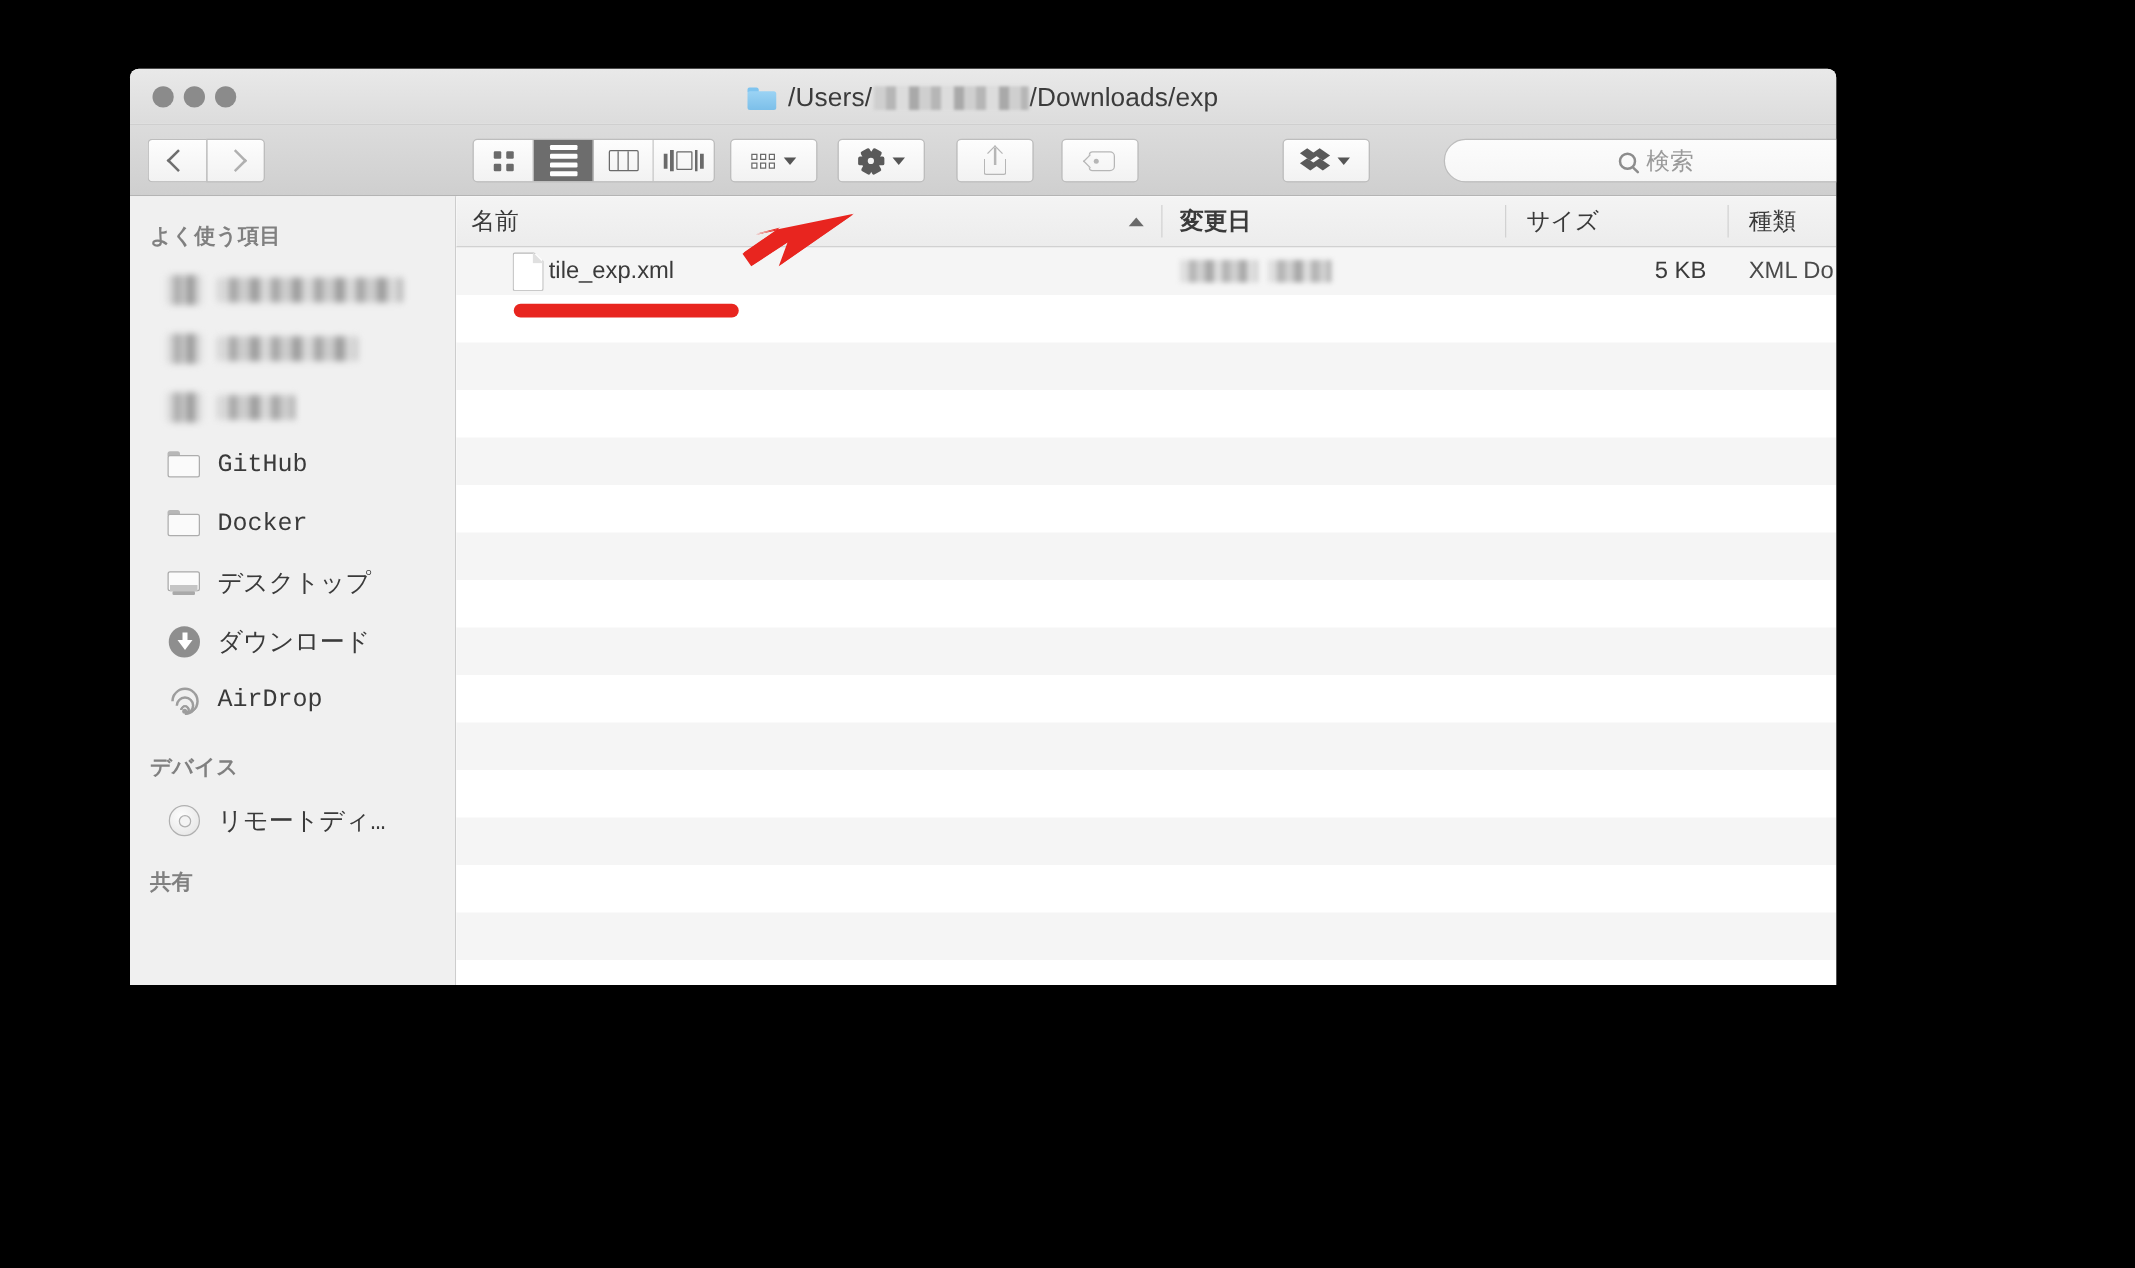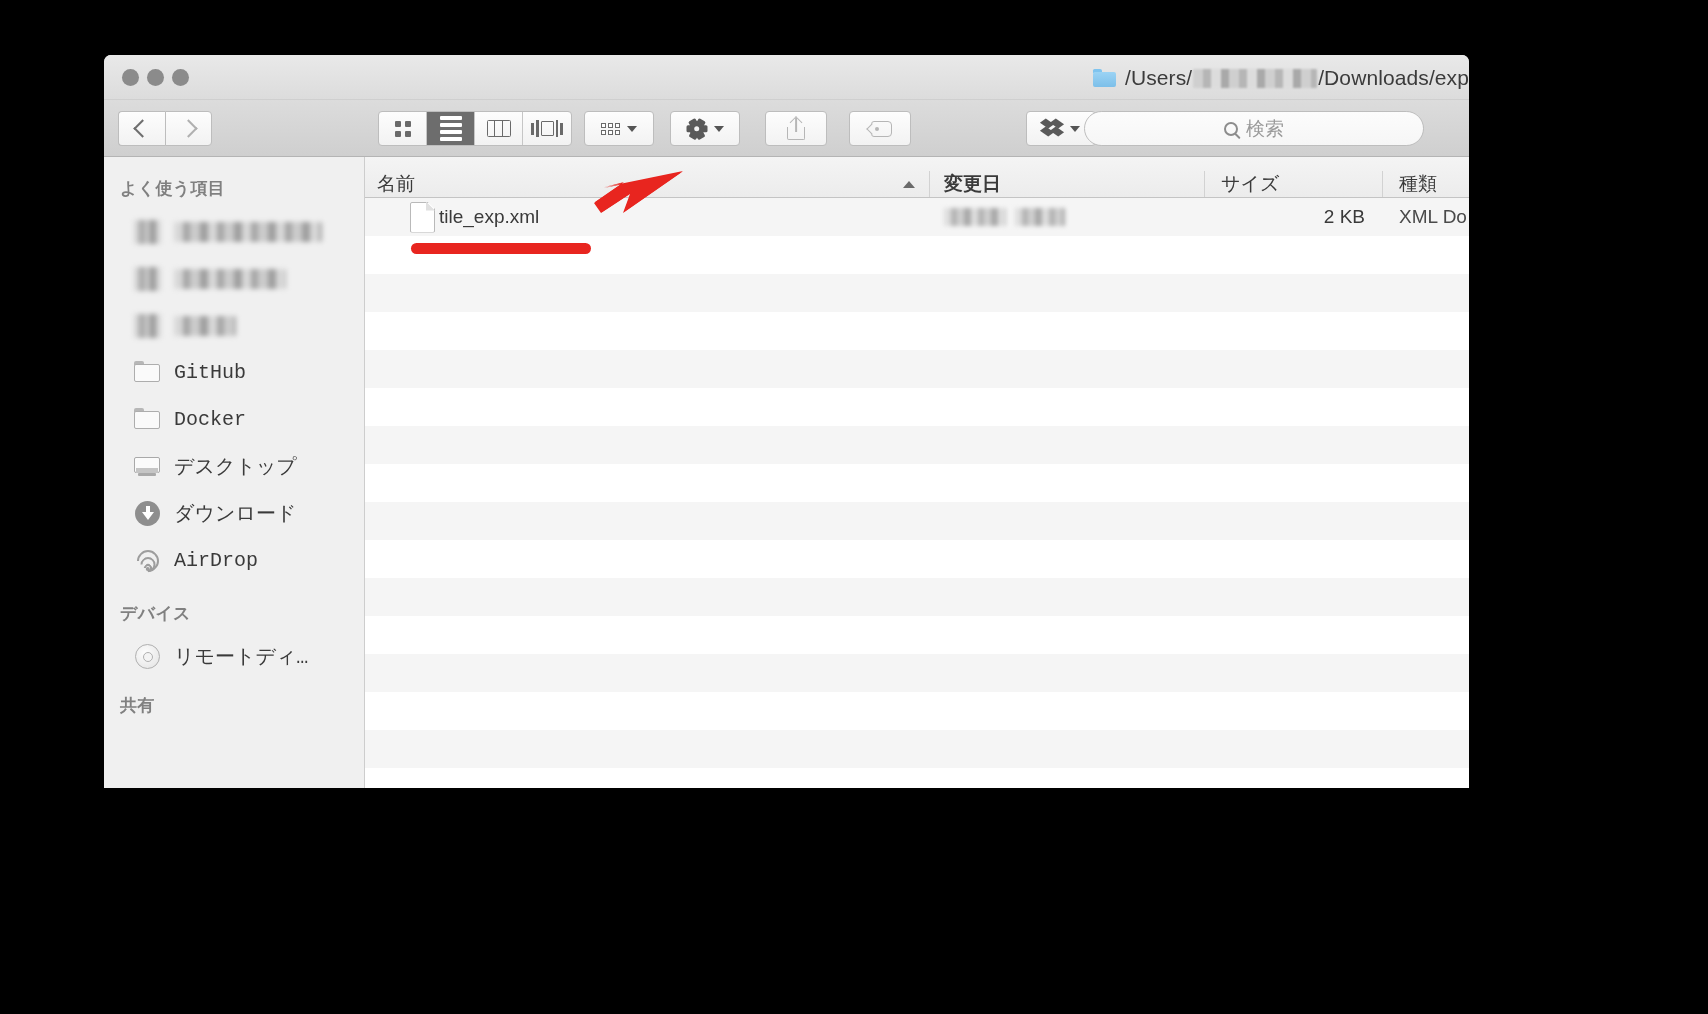--- a/index.html
+++ b/index.html
@@ -26,21 +26,21 @@
   .titlebar {
     position: relative;
     height: 45px;
     background: linear-gradient(to bottom, #e9e9e9 0%, #dcdcdc 100%);
     border-bottom: 1px solid #cfcfcf;
   }
   .traffic { position: absolute; left: 18px; top: 14px; display: flex; gap: 8px; }
   .light { width: 17px; height: 17px; border-radius: 50%; background: #8b8b8b; }
   .title-center {
     position: absolute; left: 0; right: 0; top: 11px;
-    display: flex; align-items: center; justify-content: flex-end;
+    display: flex; align-items: center; justify-content: center;
     gap: 9px;
     font-size: 21px; color: #3b3b3b; letter-spacing: 0.1px;
   }
   .folder-ico {
     width: 23px; height: 18px; position: relative; flex: none;
   }
   .folder-ico .tab {
     position: absolute; left: 0; top: 0; width: 9px; height: 4px;
     background: #7fc4ef; border-radius: 1.5px 2px 0 0;
   }
@@ -150,21 +150,21 @@
     transform: rotate(45deg); background: #f6f6f6;
   }
   .tag-ico .dot { position:absolute; left:7px; top:6.2px; width:4px; height:4px; border-radius:50%; background:#b6b6b6; }
 
   #dropbox-btn { left: 922px; width: 70px; gap: 6px; }
   .dbx { width: 22px; height: 21px; position: relative; }
   .dbx i { position:absolute; width:10px; height:7px; background:#5a5a5a;
     transform: rotate(45deg) skew(-10deg,-10deg); }
 
   #search-field {
-    position: absolute; left: 980px; top: 11px; width: 340px; height: 35px;
+    position: absolute; left: 1051px; top: 11px; width: 340px; height: 35px;
     background: linear-gradient(to bottom,#fcfcfc,#f6f6f6);
     border: 1px solid #bdbdbd; border-radius: 18px;
     display: flex; align-items: center; justify-content: center; gap: 8px;
   }
   .mag { width: 14px; height: 14px; border: 2px solid #8c8c8c; border-radius: 50%; position: relative; }
   .mag::after { content:''; position:absolute; right:-5px; bottom:-3px; width:7px; height:2px;
     background:#8c8c8c; transform: rotate(45deg); border-radius:1px; }
   .search-ph { font-size: 19px; color: #9a9a9a; }
 
   
@@ -238,21 +238,21 @@
 
   
   .ic-disc .o { position:absolute; left:1px; top:1px; width:25px; height:25px; border-radius:50%;
     border:1.6px solid #b0b0b0; background: radial-gradient(circle at 40% 35%, #fdfdfd, #e2e2e2); }
   .ic-disc .i { position:absolute; left:8.5px; top:8.5px; width:10px; height:10px; border-radius:50%;
     border:1.6px solid #b0b0b0; background:#f4f4f4; }
 
   
   .filelist { flex: 1; position: relative; background: #fff; overflow: hidden; }
   .col-head {
-    display: flex; height: 41px; align-items: flex-end;
+    display: flex; height: 41px; align-items: center;
     background: linear-gradient(to bottom,#f4f4f4,#ececec);
     border-bottom: 1px solid #c4c4c4;
     font-size: 19px; color: #3a3a3a;
   }
   .col-head .ch { display: flex; align-items: center; border-right: 1px solid #d2d2d2; position: relative; }
   .col-head .ch:last-child { border-right: none; }
   .ch-name { width: 565px; padding-left: 12px; justify-content: space-between; padding-right: 14px; }
   .ch-date { width: 275px; padding-left: 14px; font-weight: bold; }
   .ch-size { width: 178px; padding-left: 16px; }
   .ch-kind { flex: 1; padding-left: 16px; }
@@ -522,21 +522,21 @@
                   <span class="fold"></span>
                 </span>
               <span>tile_exp.xml</span>
             </div>
             <div class="cell-date">
               <span class="date-redact">
                   <i class="a"></i>
                   <i class="b"></i>
                 </span>
             </div>
-            <div class="cell-size">2 KB</div>
+            <div class="cell-size">5 KB</div>
             <div class="cell-kind">XML Do</div>
           </div>
 
           <div class="row even"></div>
           <div class="row odd"></div>
           <div class="row even"></div>
           <div class="row odd"></div>
           <div class="row even"></div>
           <div class="row odd"></div>
           <div class="row even"></div>

